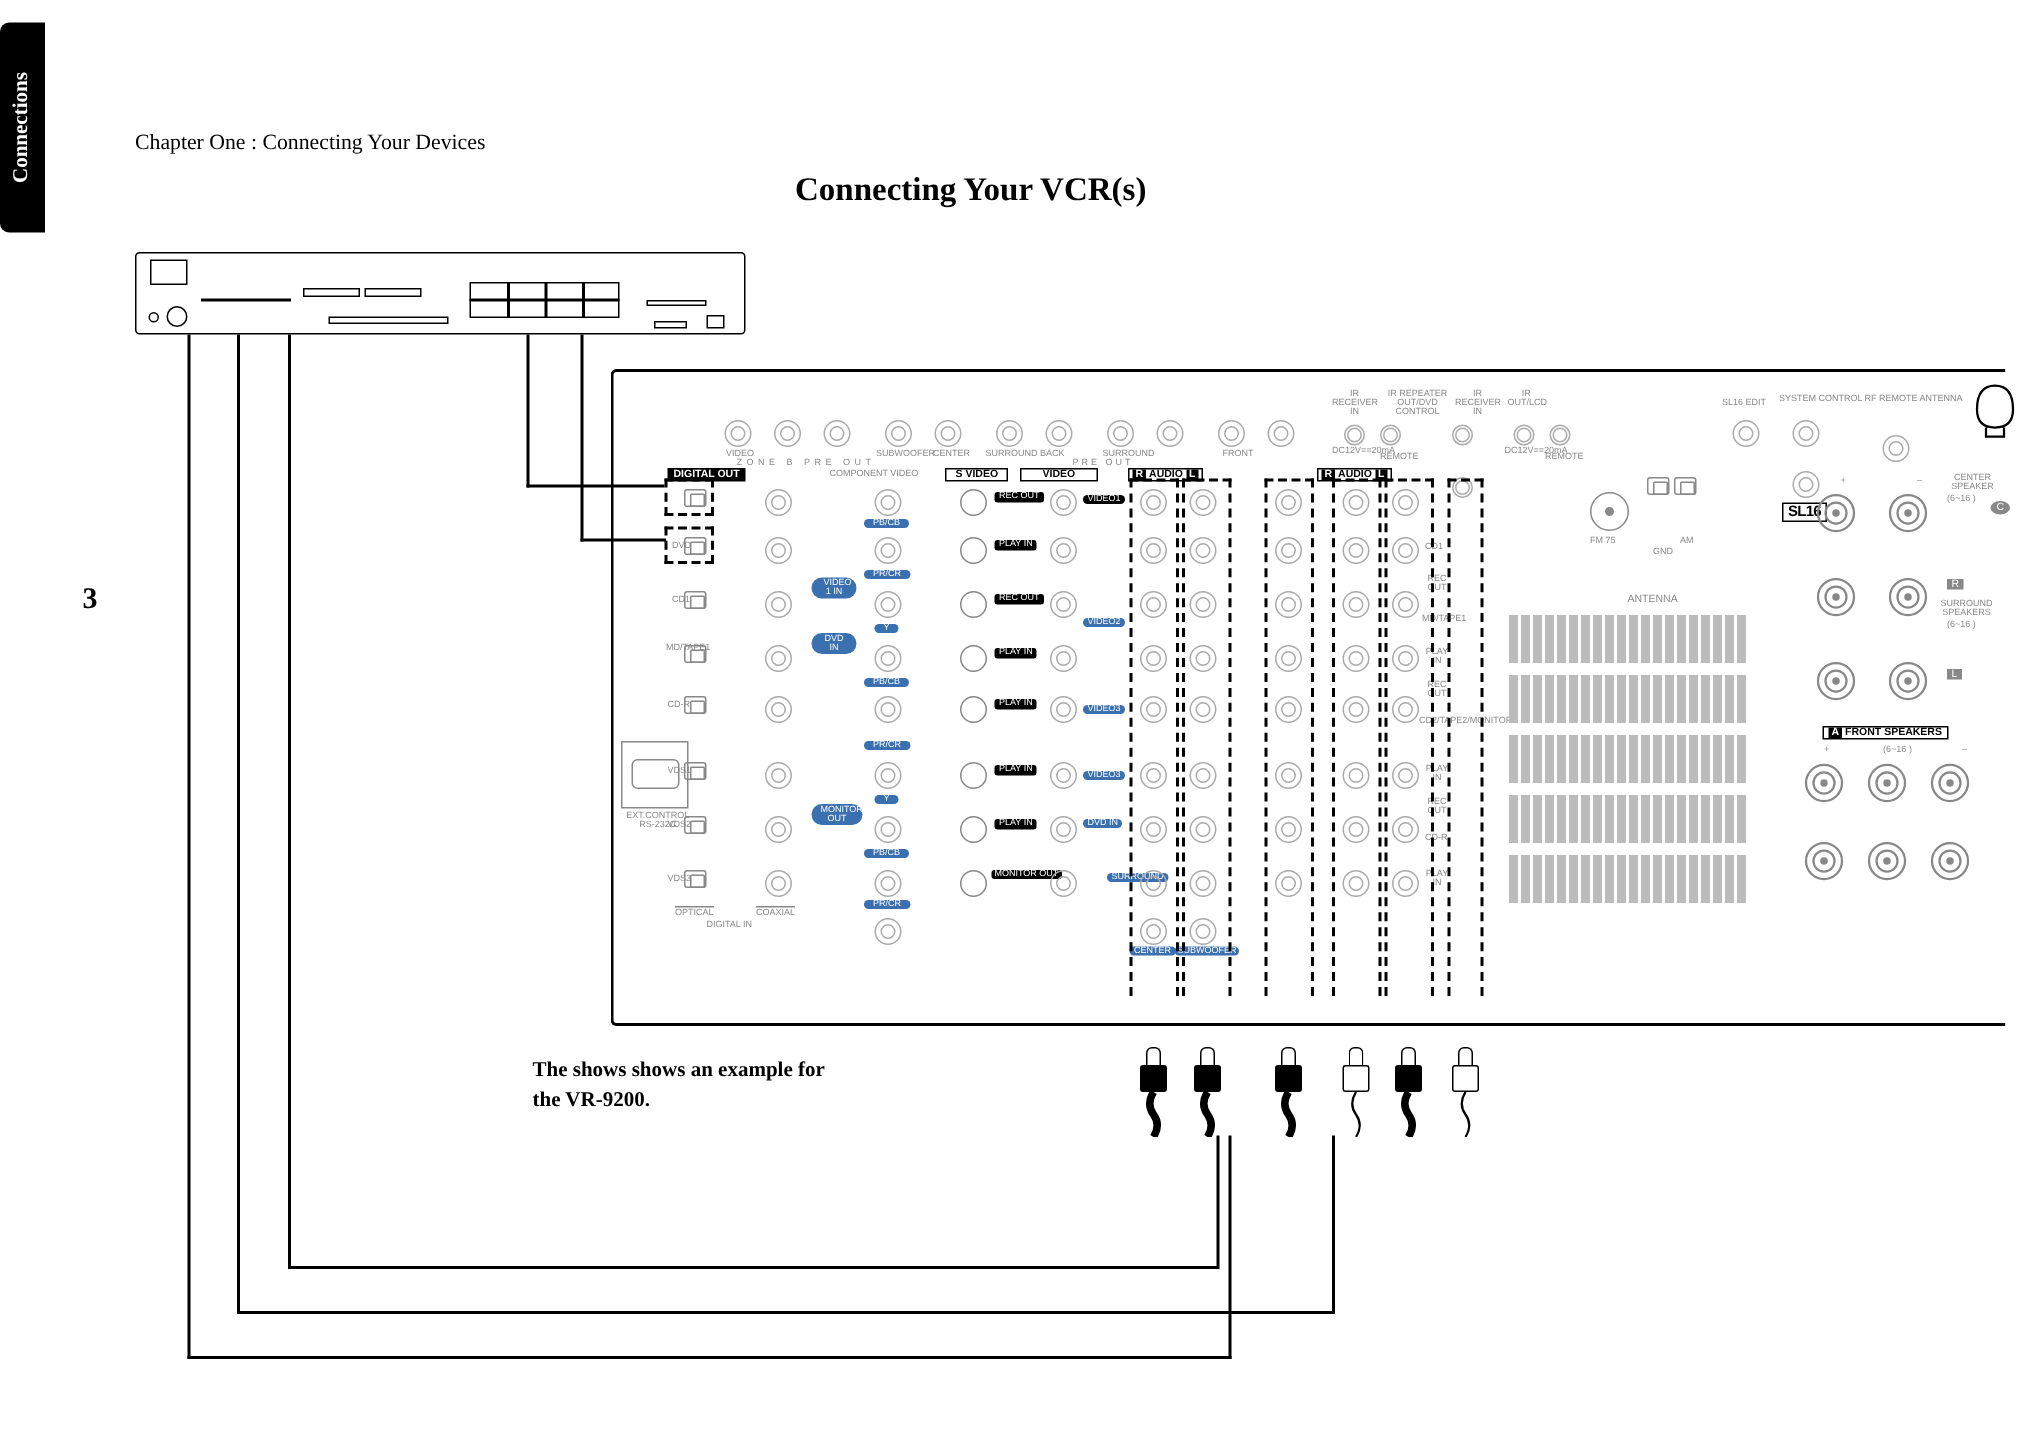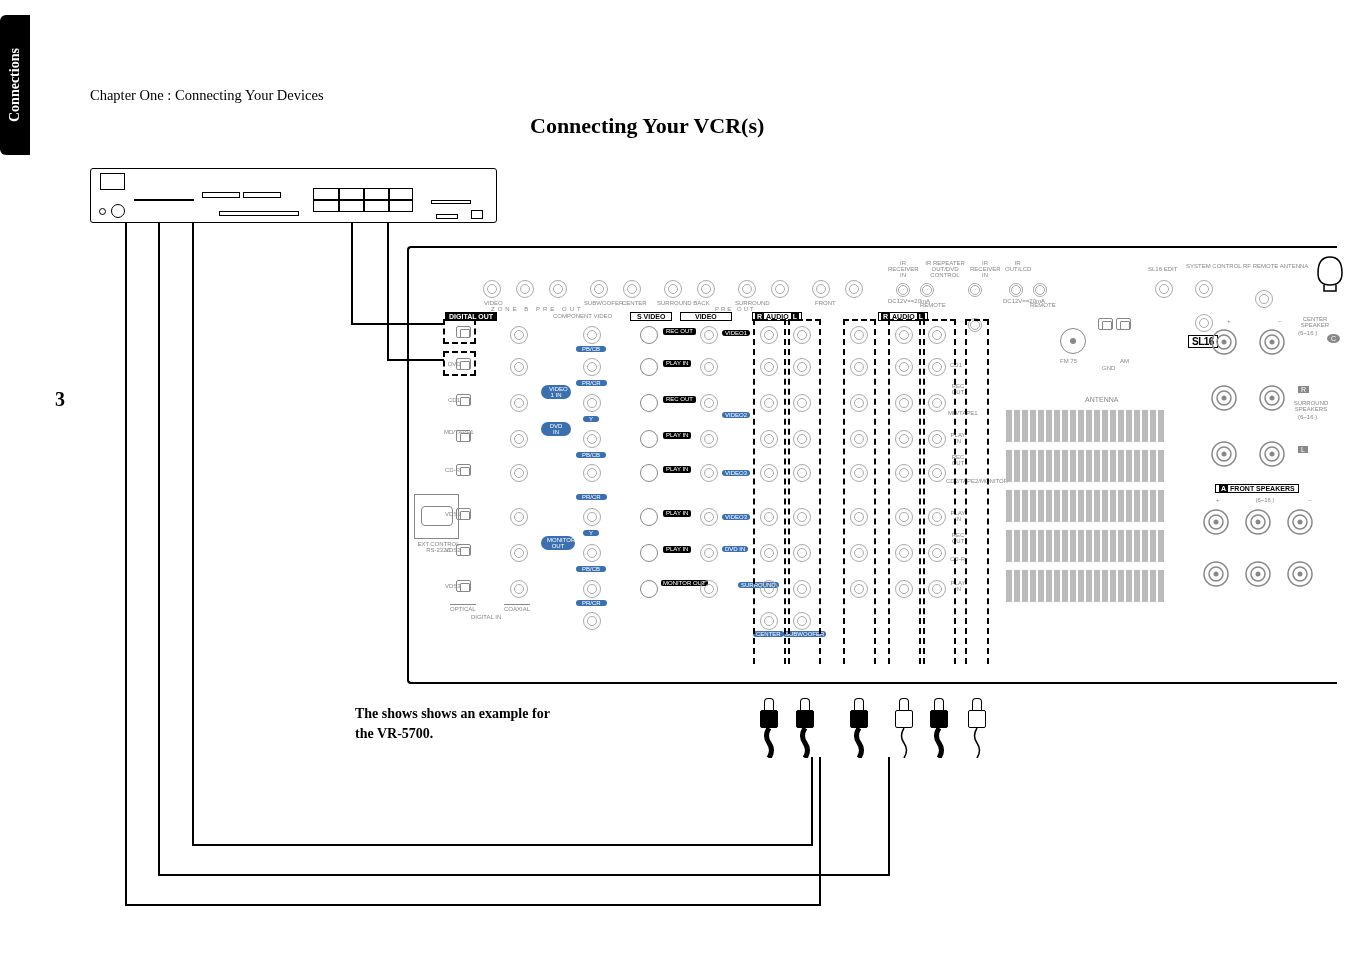--- a/index.html
+++ b/index.html
@@ -845,21 +845,21 @@
       <circle cx="14" cy="14" r="2.5" fill="#888"></circle>
     </svg>
 </div>
 
 <div style="position:absolute;left:1298px;top:386px;background:#888;color:#fff;font-size:7px;font-family:Arial;padding:0 3px">R</div>
 <div style="position:absolute;left:1298px;top:446px;background:#888;color:#fff;font-size:7px;font-family:Arial;padding:0 3px">L</div>
 <div style="position:absolute;left:1327px;top:334px;background:#888;color:#fff;font-size:7px;font-family:Arial;padding:1px 4px;border-radius:50%">C</div>
 
 <div class="caption">
   <span class="bold">The shows shows an example for</span><br>
-  <span class="bold">the VR-5700.</span>
+  <span class="bold">the VR-9200.</span>
 </div>
 
 <div class="plug filled" style="left:760px;top:698px">
   <div class="plug-tip"></div><div class="plug-barrel"></div>
   <svg width="18" height="30">
       <path d="M9 0 Q4 8 9 15 Q14 22 9 30" stroke="#000" stroke-width="5" fill="none"></path>
     </svg>
 </div>
 <div class="plug filled" style="left:796px;top:698px">
   <div class="plug-tip"></div><div class="plug-barrel"></div>

